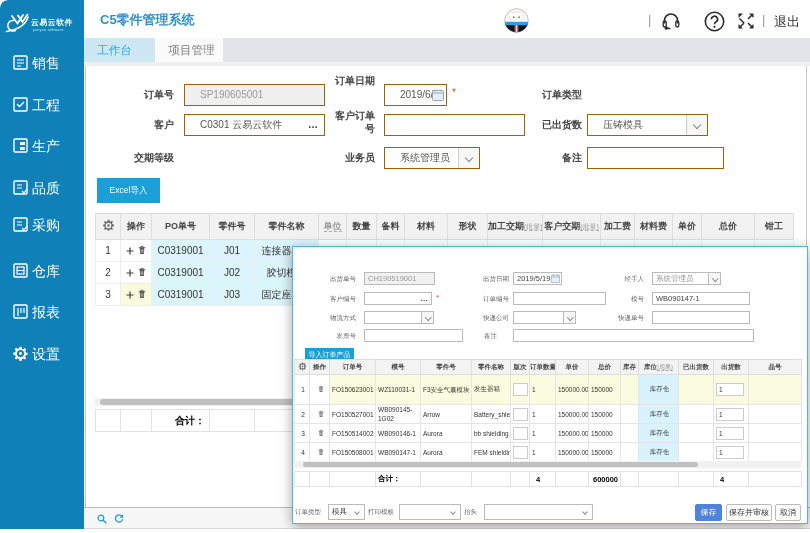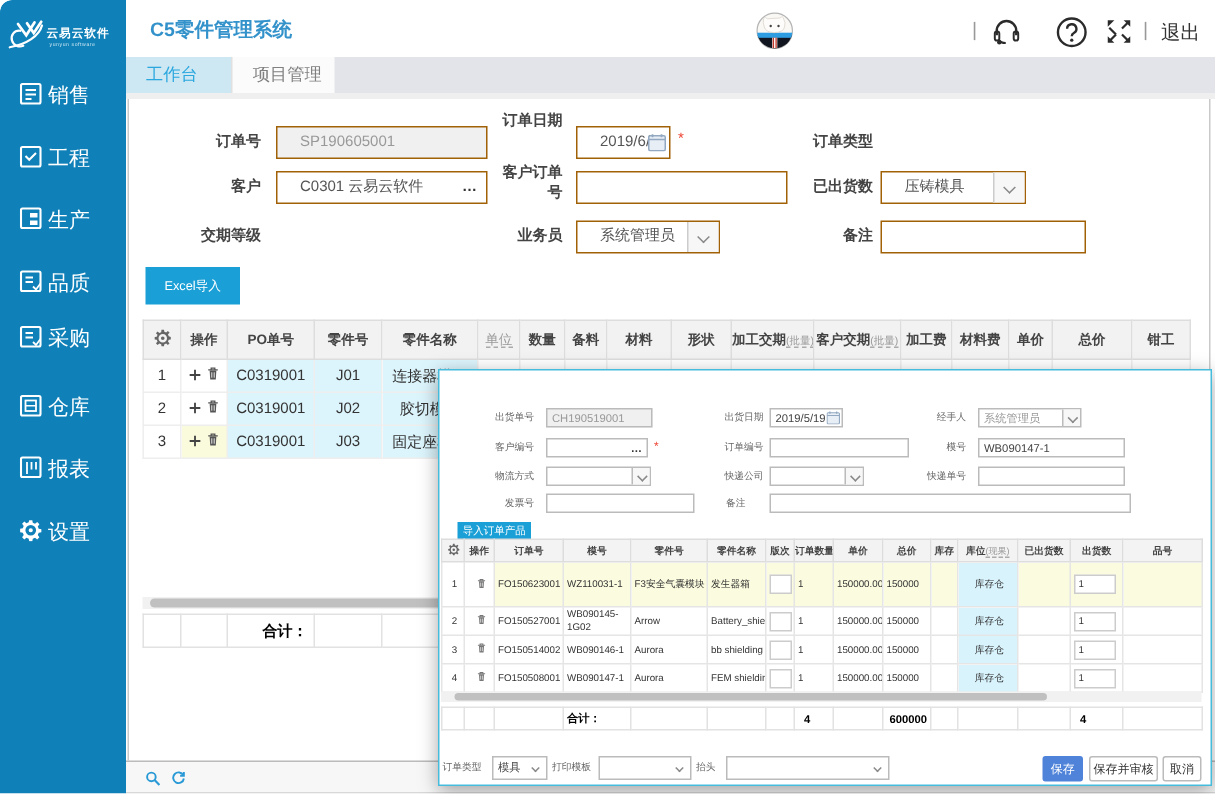--- a/index.html
+++ b/index.html
@@ -29,21 +29,21 @@
 .arr::after { content:""; position:absolute; left:7px; top:7px; width:5px; height:5px; border-right:1.3px solid #888; border-bottom:1.3px solid #888; transform:rotate(45deg); }
 .red { color:#e43; }
 .bluebtn { position:absolute; background:#1a9fd6; color:#fff; text-align:center; }
 
 #grid { position:absolute; left:11px; top:151px; width:698px; }
 #grid table { border-collapse:collapse; table-layout:fixed; width:698px; }
 #grid th { background:#f2f2f2; border:1px solid #ddd; font-size:9px; font-weight:bold; color:#444; height:26px; padding:0; white-space:nowrap; overflow:hidden; }
 #grid td { border:1px solid #eee; font-size:10px; color:#333; height:22px; text-align:center; padding:0; overflow:hidden; white-space:nowrap; }
 #grid td.cy { background:#dcf4fc;margin-left:24px; }
 #grid td.yel { background:#fafadc; }
-.dash { color:#999; font-weight:normal; border-bottom:1px dashed #aaa; }
+.dash { color:#999; font-weight:bold; border-bottom:1px dashed #aaa; }
 .dash2 { color:#999; font-weight:normal; border-bottom:1px dashed #aaa; font-size:7px; }
 
 .hscroll { position:absolute; height:8px; background:#f1f1f1; }
 .hscroll .thumb { position:absolute; top:1px; height:6px; background:#c0c0c0; border-radius:3px; }
 
 #statbar { position:absolute; left:0px; top:445px; width:726px; height:22px; background:#f7f7f7; border-top:1px solid #bbb; border-bottom:1px solid #d8d8d8; }
 
 #modal { position:absolute; left:292px; top:246px; width:516px; height:278px; background:#fff; border:1px solid #45bcdc; box-shadow:0 3px 12px rgba(0,0,0,.35); }
 #mtitle { position:absolute; left:0; top:0; width:514px; height:13px; background:#4cc2e2; color:#fff; font-size:8.5px; line-height:13px; padding:0 6px; }
 #mtitle .x { position:absolute; right:6px; top:0; font-size:9px; }
@@ -207,21 +207,21 @@
         </svg>
     </div>
     <div class="red" style="position:absolute;left:368px;top:25px;font-size:10px">*</div>
     <div class="lbl" style="left:434px;top:22px;width:64px">订单类型</div>
 
     <div class="lbl" style="left:26px;top:52px;width:64px">客户</div>
     <div class="inp" style="left:100px;top:52px;width:141px">C0301 云易云软件<b style="position:absolute;right:6px;color:#333">…</b></div>
     <div class="lbl" style="left:227px;top:47px;width:64px;line-height:13px">客户订单<br>号</div>
     <div class="inp" style="left:300px;top:52px;width:141px"></div>
     <div class="lbl" style="left:434px;top:52px;width:64px">已出货数</div>
-    <div class="inp" style="left:503px;top:52px;width:97px">压铸模具<span class="arr"></span></div>
+    <div class="inp" style="left:503px;top:52px;width:121px">压铸模具<span class="arr"></span></div>
 
     <div class="lbl" style="left:26px;top:85px;width:64px">交期等级</div>
     <div class="lbl" style="left:227px;top:85px;width:64px">业务员</div>
     <div class="inp" style="left:300px;top:85px;width:96px">系统管理员<span class="arr"></span></div>
     <div class="lbl" style="left:434px;top:85px;width:64px">备注</div>
     <div class="inp" style="left:503px;top:85px;width:137px"></div>
 
     <div class="bluebtn" style="left:13px;top:116px;width:63px;height:25px;line-height:25px;font-size:8.5px">Excel导入</div>
 
     <div id="grid">

